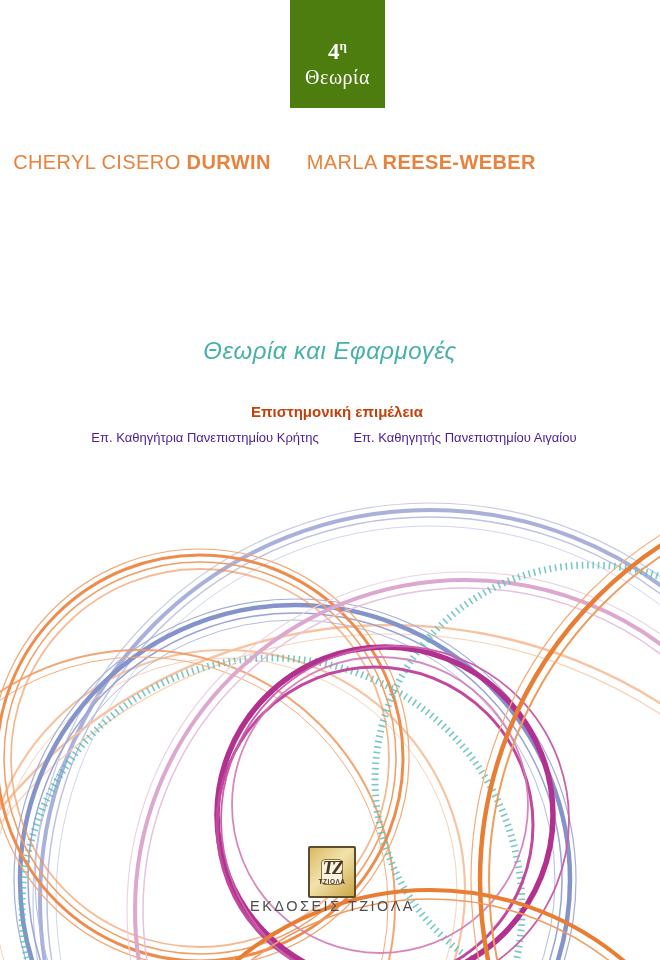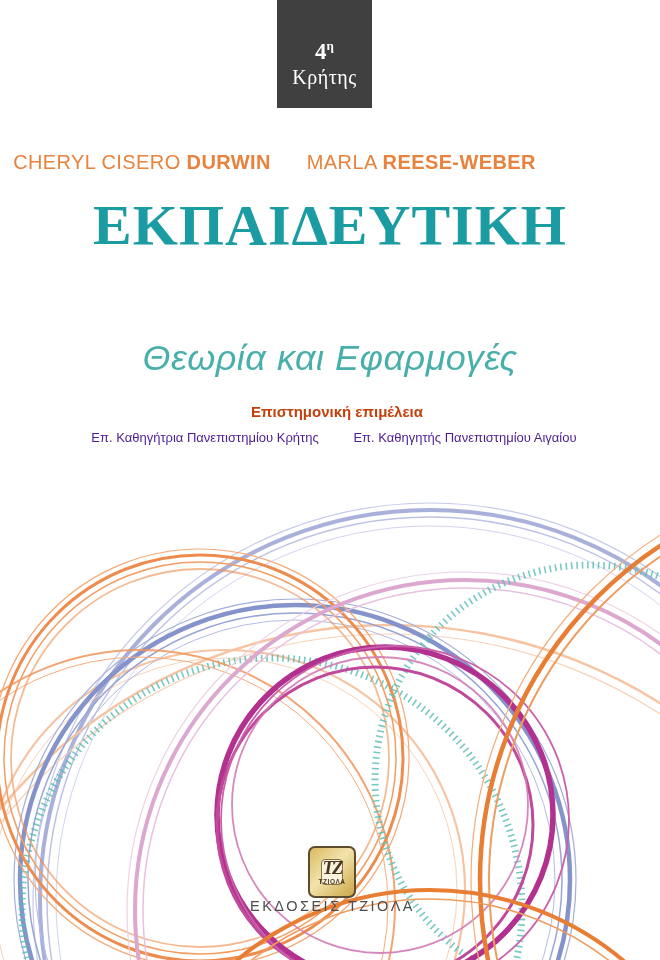--- a/index.html
+++ b/index.html
@@ -4,22 +4,22 @@
 <style>
   html,body{margin:0;padding:0;}
   body{
     width:660px;height:960px;position:relative;overflow:hidden;
     background:#ffffff;
     font-family:"Liberation Sans", sans-serif;
     -webkit-font-smoothing:antialiased;
   }
   
   .edition-badge{
-    position:absolute;left:277px;top:0;width:95px;height:108px;
-    background:#404040;color:#ffffff;
+    position:absolute;left:290px;top:0;width:95px;height:108px;
+    background:#4d7c0f;color:#ffffff;
     display:flex;flex-direction:column;align-items:center;justify-content:center;
     padding-top:20px;box-sizing:border-box;
     font-family:"Liberation Serif", serif;
     text-align:center;line-height:1.15;
   }
   .edition-badge .num{font-size:23px;font-weight:700;}
   .edition-badge .num sup{font-size:13px;}
   .edition-badge .lbl{font-size:20px;font-weight:400;letter-spacing:0.5px;}
   
   .authors{
@@ -32,38 +32,38 @@
   .authors .last{font-weight:700;}
   
   .book-title{
     position:absolute;left:0;top:191px;width:660px;text-align:center;
     font-family:"Liberation Serif", serif;font-weight:700;
     color:#1B9CA2;font-size:58px;line-height:69px;letter-spacing:1px;
   }
   .book-subtitle{
     position:absolute;left:0;top:337px;width:660px;text-align:center;
     font-style:italic;font-weight:400;
-    color:#48AFAA;font-size:36px;letter-spacing:0.5px;
+    color:#48AFAA;font-size:24px;letter-spacing:0.5px;
   }
   
   .editing-heading{
     position:absolute;left:0;top:403px;width:660px;text-align:center;
     color:#c2410c;font-size:15px;font-weight:700;padding-left:7px;
   }
   .editor{position:absolute;text-align:center;color:#3B3B3B;}
   .editor .name{font-size:17px;font-weight:700;line-height:20px;}
   .editor .affil{font-size:13px;font-weight:400;margin-top:2px;color:#4c1d95;}
   .editor.left{left:50px;top:428px;width:310px;}
   .editor.right{left:330px;top:428px;width:270px;}
   
   .artwork{position:absolute;left:0;top:480px;width:660px;height:480px;z-index:1;}
   
   .publisher-logo{
     position:absolute;left:308px;top:846px;width:48px;height:52px;z-index:3;
-    box-sizing:border-box;border:2px solid #5E4A2C;border-radius:7px;
+    box-sizing:border-box;border:2px solid #5E4A2C;border-radius:2px;
     background:linear-gradient(135deg,#D9BA62,#F2E3AC 45%,#CBA646);
     padding:11px;
   }
   .publisher-logo .inner{
     width:100%;height:100%;box-sizing:border-box;
     border:1px solid #8A7144;border-radius:4px;background:#F8F2DE;
     display:flex;flex-direction:column;align-items:center;justify-content:center;
     color:#4A381F;
   }
   .publisher-logo .tz{
@@ -76,30 +76,29 @@
   .publisher-name{
     position:absolute;left:0;top:898px;width:665px;text-align:center;z-index:3;
     color:#4C4C4C;font-size:14.5px;font-weight:500;letter-spacing:2.5px;
   }
 </style>
 </head>
 <body>
 
 <div class="edition-badge">
   <div class="num"><span>4</span><sup>η</sup></div>
-  <div class="lbl">Κρήτης</div>
+  <div class="lbl">Θεωρία</div>
 </div>
 
 <div class="authors">
   <span class="author"><span class="first">CHERYL CISERO</span> <span class="last">DURWIN</span></span>
   <span class="author"><span class="first">MARLA</span> <span class="last">REESE-WEBER</span></span>
 </div>
 
 <div class="book-title">
-  <div>ΕΚΠΑΙΔΕΥΤΙΚΗ</div>
 </div>
 <div class="book-subtitle">Θεωρία και Εφαρμογές</div>
 
 <div class="editing-heading">Επιστημονική επιμέλεια</div>
 <div class="editor left">
   <div class="affil">Επ. Καθηγήτρια Πανεπιστημίου Κρήτης</div>
 </div>
 <div class="editor right">
   <div class="affil">Επ. Καθηγητής Πανεπιστημίου Αιγαίου</div>
 </div>

